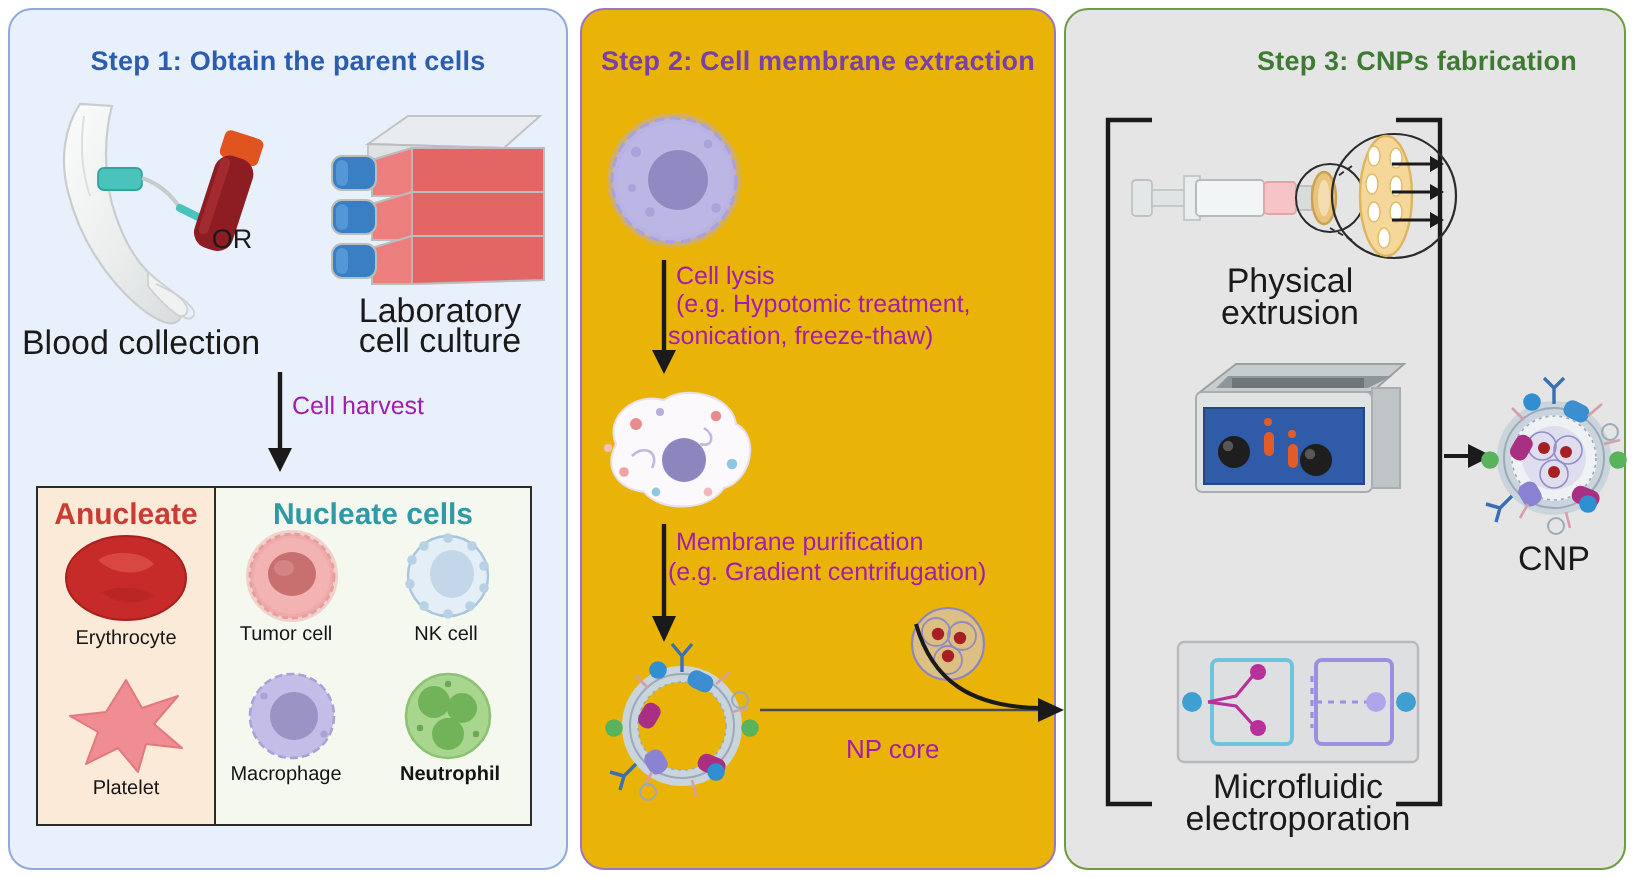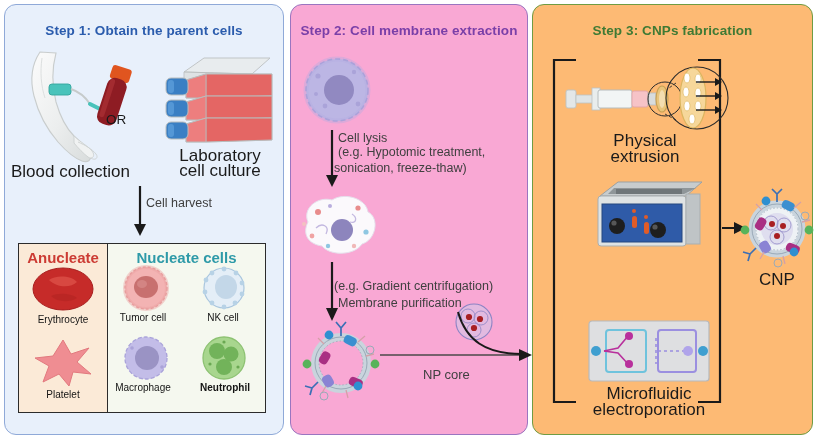--- a/index.html
+++ b/index.html
@@ -1,42 +1,42 @@
 <!DOCTYPE html>
 <html><head>
 <meta charset="utf-8">
 <style>
   html,body{margin:0;padding:0;background:#ffffff;}
   body{width:817px;height:439px;overflow:hidden;font-family:"Liberation Sans","DejaVu Sans",sans-serif;}
   #root{position:relative;width:756px;height:439px;}
 
   .panel{position:absolute;border-radius:12px;box-sizing:border-box;}
   #panel-step1{left:4px;top:4px;width:280px;height:431px;background:#e8f0fb;border:1.5px solid #8fa9d8;}
-  #panel-step2{left:290px;top:4px;width:238px;height:431px;background:#f9a8d4;border:1.5px solid #9a75c0;}
-  #panel-step3{left:532px;top:4px;width:281px;height:431px;background:#fdba74;border:1.5px solid #6f9c43;}
+  #panel-step2{left:290px;top:4px;width:238px;height:431px;background:#eab308;border:1.5px solid #9a75c0;}
+  #panel-step3{left:532px;top:4px;width:281px;height:431px;background:#e5e5e5;border:1.5px solid #6f9c43;padding-left:36px;}
 
   .ptitle{position:absolute;width:100%;text-align:center;font-weight:bold;font-size:13.5px;letter-spacing:.1px;}
   #title-step1{top:18px;color:#2b5cad;}
   #title-step2{top:18px;color:#7a3fa8;}
   #title-step3{top:18px;color:#3f7a34;}
 
   .lbl{position:absolute;color:#1a1a1a;font-size:17px;line-height:15px;text-align:center;}
 
   svg.art{position:absolute;overflow:visible;}
 
   
   #celltype-box{position:absolute;left:18px;top:243px;width:248px;height:170px;border:1.6px solid #2b2b2b;box-sizing:border-box;display:flex;}
   #anucleate-col{width:88px;background:#fbead7;border-right:1.6px solid #2b2b2b;position:relative;}
   #nucleate-col{flex:1;background:#f5f8ef;position:relative;}
   .colhdr{position:absolute;top:5px;width:100%;text-align:center;font-weight:bold;font-size:15px;}
   #hdr-anucleate{color:#cc3b33;}
   #hdr-nucleate{color:#2e9aa8;}
   .cellname{position:absolute;text-align:center;font-size:10px;color:#141414;width:100%;}
 
-  .arrowlbl{position:absolute;font-size:12.5px;color:#404040;line-height:14.5px;}
+  .arrowlbl{position:absolute;font-size:12.5px;color:#a21caf;line-height:14.5px;}
 </style>
 </head>
 <body>
 
 <div id="root">
 
   <div class="panel" id="panel-step1">
     <div class="ptitle" id="title-step1">Step 1: Obtain the parent cells</div>
   </div>
 
@@ -217,21 +217,21 @@
         <circle cx="8" cy="32" r="2" fill="#f3c1c1"></circle>
     </g>
     <path d="M20 36 C26 30 34 34 30 42" fill="none" stroke="#c3b8e0" stroke-width="1.3"></path>
     <path d="M56 22 C62 26 60 32 54 30" fill="none" stroke="#c3b8e0" stroke-width="1.3"></path>
   </svg>
 
   <svg class="art" style="left:322px;top:262px;" width="20" height="62">
     <line x1="10" y1="0" x2="10" y2="48" stroke="#1a1a1a" stroke-width="2.2"></line>
     <polygon points="4,46 16,46 10,59" fill="#1a1a1a"></polygon>
   </svg>
-  <div class="arrowlbl" style="left:338px;top:264px;margin-top:32px;">Membrane purification</div>
+  <div class="arrowlbl" style="left:338px;top:264px;">Membrane purification</div>
   <div class="arrowlbl" style="left:334px;top:279px;">(e.g. Gradient centrifugation)</div>
 
   <svg class="art" style="left:296px;top:320px;" width="90" height="86" viewBox="0 0 90 86">
     <circle cx="45" cy="43" r="26" fill="none" stroke="#c9d4dd" stroke-width="8"></circle>
     <circle cx="45" cy="43" r="26" fill="none" stroke="#9aaab8" stroke-width="1"></circle>
     <circle cx="45" cy="43" r="22" fill="none" stroke="#9aaab8" stroke-width=".8" stroke-dasharray="1.5 2"></circle>
 
     <rect x="48" y="16" width="13" height="9" rx="4" fill="#3b8fd0" transform="rotate(26 54 20)"></rect>
     <rect x="22" y="34" width="13" height="9" rx="4" fill="#a92f83" transform="rotate(-60 28 38)"></rect>
     <rect x="53" y="58" width="14" height="9" rx="4" fill="#a92f83" transform="rotate(22 60 62)"></rect>

